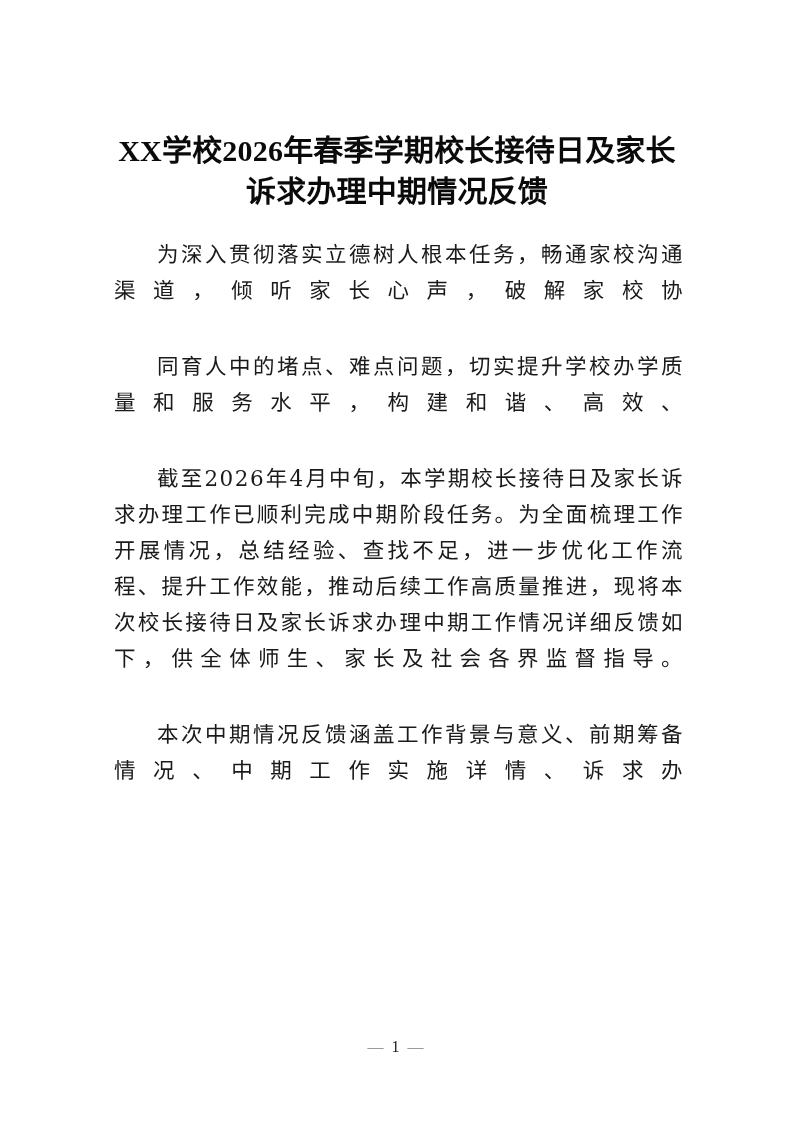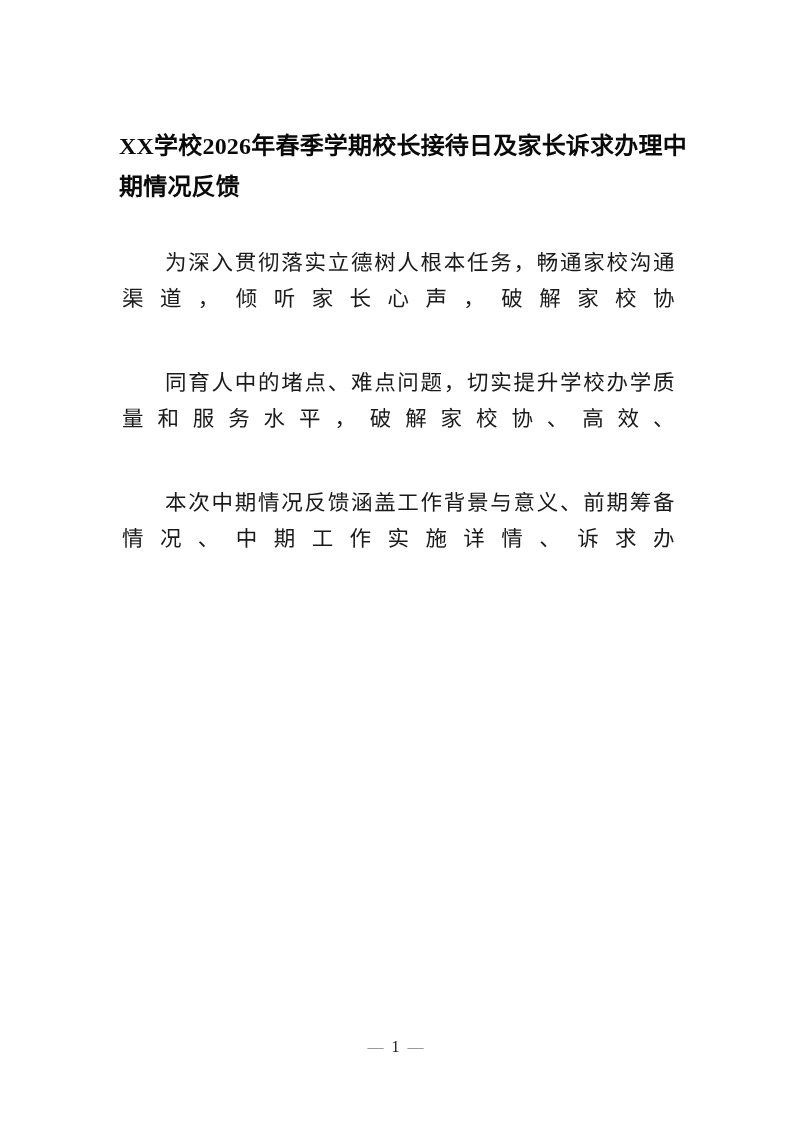--- a/index.html
+++ b/index.html
@@ -24,43 +24,44 @@
     left: 0;
     top: 0;
     width: 793px;
     height: 1122px;
     background: #ffffff;
   }
 
   
   .doc-title {
     position: absolute;
-    left: 119px;
+    left: 107px;
     top: 110px;
     width: 580px;
+    text-align: center;
     font-family: "Liberation Serif", "DejaVu Serif", serif;
     font-weight: bold;
-    font-size: 24px;
+    font-size: 30px;
     line-height: 41px;
     letter-spacing: 0.2px;
     color: #0a0a0a;
     white-space: pre-wrap;
     word-break: break-all;
   }
 
   
   .doc-body {
     position: absolute;
     left: 110px;
     top: 233px;
     width: 578px;
   }
 
   .para {
-    margin: 12px;
+    margin: 4px;
     font-family: "DejaVu Serif", "Liberation Serif", serif;
     font-size: 21.5px;
     line-height: 36px;
     text-align: justify;
     text-justify: inter-ideograph;
     text-indent: 43px;
     letter-spacing: 1.5px;
     color: #1a1a1a;
     word-break: break-all;
     word-wrap: break-word;
@@ -95,21 +96,22 @@
 </style>
 </head>
 <body>
 
 <div class="page">
 
   <h1 class="doc-title">XX学校2026年春季学期校长接待日及家长诉求办理中期情况反馈</h1>
 
   <div class="doc-body">
     <p class="para">为深入贯彻落实立德树人根本任务，畅通家校沟通渠道，倾听家长心声，破解家校协</p>
-    <p class="para">同育人中的堵点、难点问题，切实提升学校办学质量和服务水平，破解家校协、高效、</p>
+    <p class="para">同育人中的堵点、难点问题，切实提升学校办学质量和服务水平，构建和谐、高效、</p>
+    <p class="para">截至2026年4月中旬，本学期校长接待日及家长诉求办理工作已顺利完成中期阶段任务。为全面梳理工作开展情况，总结经验、查找不足，进一步优化工作流程、提升工作效能，推动后续工作高质量推进，现将本次校长接待日及家长诉求办理中期工作情况详细反馈如下，供全体师生、家长及社会各界监督指导。</p>
     <p class="para">本次中期情况反馈涵盖工作背景与意义、前期筹备情况、中期工作实施详情、诉求办</p>
 
   </div>
 
   <div class="page-footer">
     <span class="dash">—</span>
     <span class="num">1</span>
     <span class="dash">—</span>
   </div>
 

